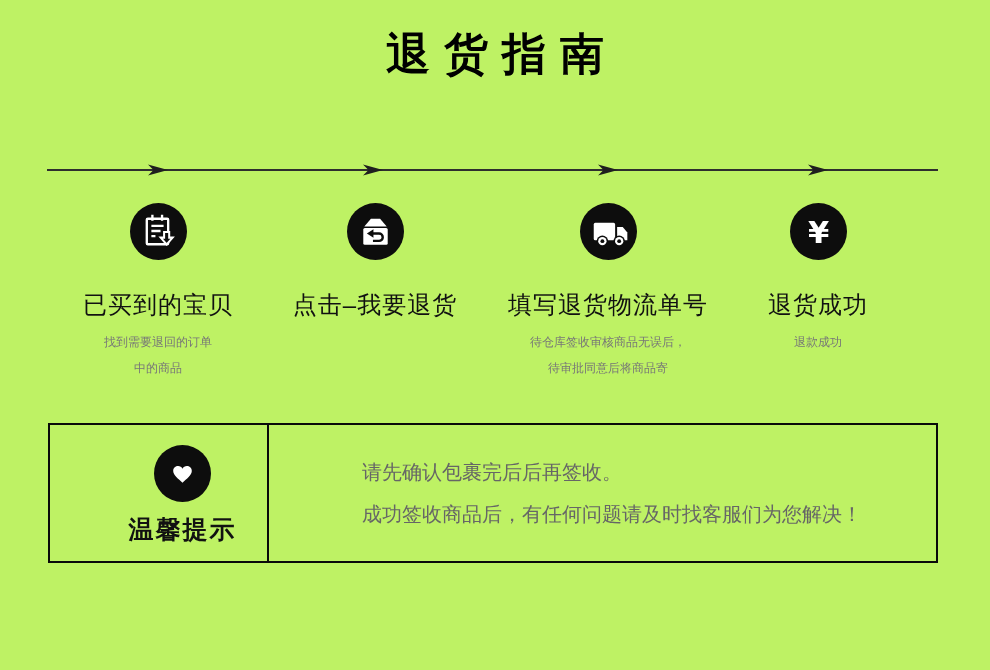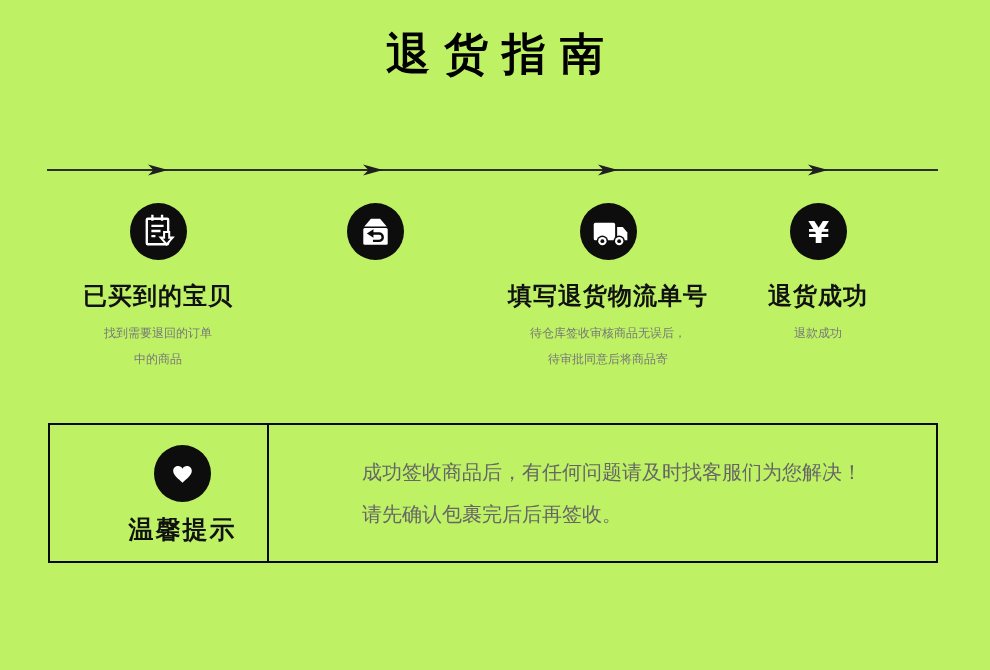--- a/index.html
+++ b/index.html
@@ -48,23 +48,23 @@
     top: 203px;
     transform: translateX(-50%);
     text-align: center;
   }
   .step-1 { left: 158px; width: 210px; }
   .step-2 { left: 375px; width: 220px; }
   .step-3 { left: 608px; width: 250px; }
   .step-4 { left: 818px; width: 190px; }
   .step-icon { display: inline-block; width: 57px; height: 57px; }
   .step-title {
-    margin-top: 19px;
+    margin-top: 28px;
     font-size: 24px;
-    font-weight: bold;
+    font-weight: normal;
     color: #111111;
     letter-spacing: 1px;
     line-height: 1.1;
   }
   .step-desc {
     margin-top: 11px;
     font-size: 12px;
     line-height: 26px;
     color: #777777;
   }
@@ -146,20 +146,21 @@
   </div>
 
   <div class="step step-2">
     <svg class="step-icon" viewBox="0 0 56 56">
       <circle cx="28" cy="28" r="28" fill="#0d0d0d"></circle>
       <polygon points="17,23 23.5,15.5 32.5,15.5 39,23" fill="#ffffff"></polygon>
       <rect x="16" y="24.5" width="24" height="16.5" rx="1.5" fill="#ffffff"></rect>
       <path d="M25 30 H31.5 A3.6 3.6 0 0 1 31.5 37.2 H25.5" stroke="#0d0d0d" stroke-width="2.4" fill="none"></path>
       <polygon points="26,25.8 26,34.2 19.5,30" fill="#0d0d0d"></polygon>
     </svg>
+    <div class="step-title">点击–我要退货</div>
   </div>
 
   <div class="step step-3">
     <svg class="step-icon" viewBox="0 0 56 56">
       <circle cx="28" cy="28" r="28" fill="#0d0d0d"></circle>
       <rect x="13.5" y="19.5" width="21" height="17" rx="1.5" fill="#ffffff"></rect>
       <path d="M36.5 23.5 h5.5 l4.5 5.5 v7.5 h-10 z" fill="#ffffff"></path>
       <circle cx="22" cy="37.5" r="5.6" fill="#0d0d0d"></circle>
       <circle cx="38.5" cy="37.5" r="5.6" fill="#0d0d0d"></circle>
       <circle cx="22" cy="37.5" r="4.1" fill="#ffffff"></circle>
@@ -187,18 +188,18 @@
 
   <div class="tips-box">
     <div class="tips-left">
       <svg class="tips-heart" viewBox="0 0 57 57">
         <circle cx="28.5" cy="28.5" r="28.5" fill="#0d0d0d"></circle>
         <path d="M28.5 23.8 C30.3 19.4 37.8 20.2 37.8 26 C37.8 30.4 32.6 33.7 28.5 37.7 C24.4 33.7 19.2 30.4 19.2 26 C19.2 20.2 26.7 19.4 28.5 23.8 Z" fill="#ffffff"></path>
       </svg>
       <div class="tips-label">温馨提示</div>
     </div>
     <div class="tips-right">
+      <div class="tips-line">请先确认包裹完后后再签收。</div>
       <div class="tips-line">成功签收商品后，有任何问题请及时找客服们为您解决！</div>
-      <div class="tips-line">请先确认包裹完后后再签收。</div>
     </div>
   </div>
 
 </div>
 
 </body></html>

